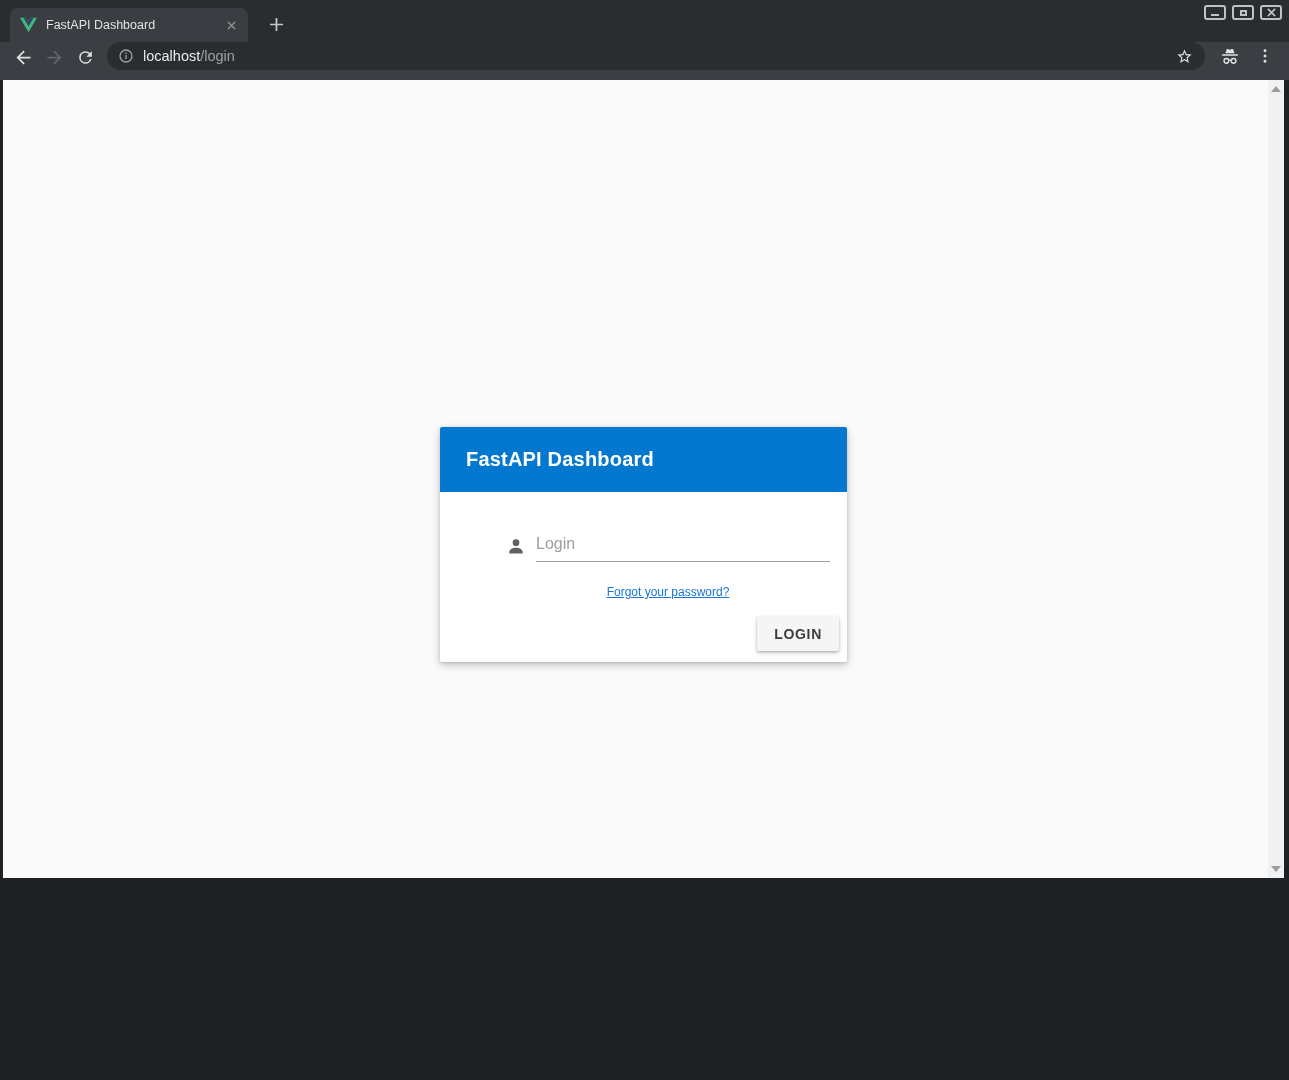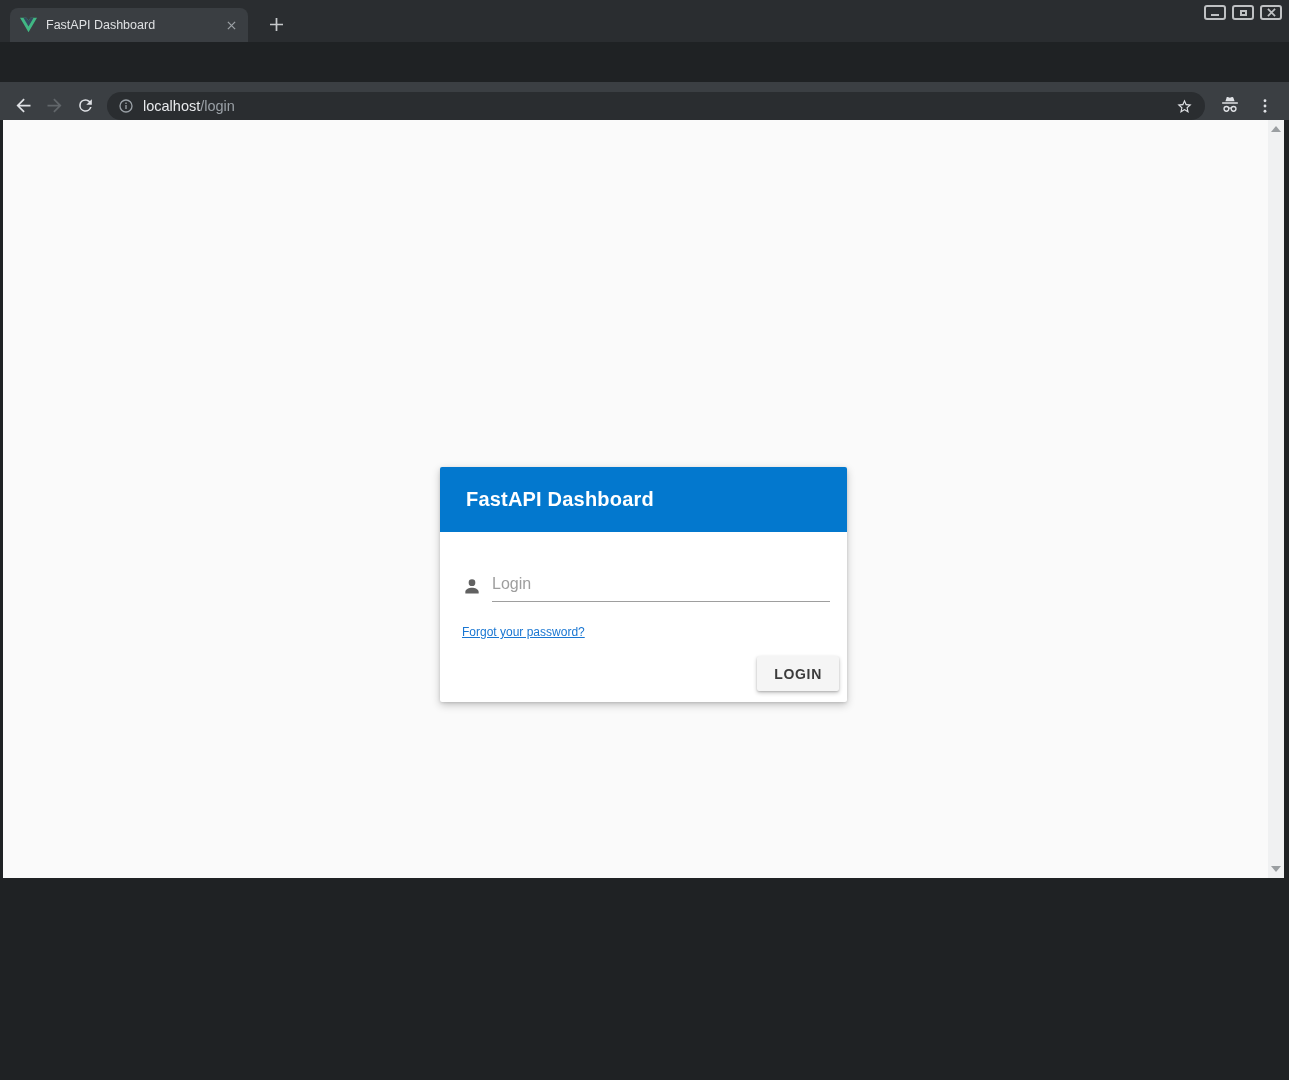--- a/index.html
+++ b/index.html
@@ -21,21 +21,21 @@
 
   .win-controls { position: absolute; top: 5px; right: 7px; display: flex; gap: 6px; }
   .win-btn {
     width: 22px; height: 15px; border: 2px solid #bfc1c3; border-radius: 3px;
     display: flex; align-items: center; justify-content: center; cursor: pointer; background: transparent;
   }
   .glyph-min { width: 8px; height: 2px; background: #bfc1c3; margin-top: 5px; }
   .glyph-max { width: 7px; height: 6px; border: 2px solid #bfc1c3; }
 
   
-  .toolbar { height: 38px; background: #3b3f43; display: flex; align-items: flex-end; padding: 0 10px 0 8px; flex: 0 0 auto; margin-top: 40px; }
+  .toolbar { height: 38px; background: #3b3f43; display: flex; align-items: flex-start; padding: 0 10px 0 8px; flex: 0 0 auto; }
   .tool-btn { width: 31px; height: 30px; display: flex; align-items: center; justify-content: center; border-radius: 50%; cursor: pointer; flex: 0 0 auto; }
   .omnibox {
     flex: 1; height: 28px; background: #2a2d30; border-radius: 14px; margin: 0 10px 0 6px;
     display: flex; align-items: center; padding: 0 8px 0 6px;
   }
   .site-info { width: 26px; height: 26px; display: flex; align-items: center; justify-content: center; border-radius: 50%; cursor: pointer; }
   .url { font-size: 14.5px; margin-left: 4px; flex: 1; white-space: nowrap; overflow: hidden; }
   .url .host { color: #e8eaed; }
   .url .path { color: #9aa0a6; }
   .star-btn { width: 26px; height: 26px; display: flex; align-items: center; justify-content: center; border-radius: 50%; cursor: pointer; }
@@ -48,31 +48,31 @@
   .sb-up { width: 0; height: 0; border-left: 5px solid transparent; border-right: 5px solid transparent; border-bottom: 6px solid #9a9ea1; margin-top: 6px; cursor: pointer; }
   .sb-down { width: 0; height: 0; border-left: 5px solid transparent; border-right: 5px solid transparent; border-top: 6px solid #9a9ea1; margin-bottom: 6px; cursor: pointer; }
 
   
   .card {
     width: 407px; margin: 347px auto 0; background: #ffffff; border-radius: 2px;
     box-shadow: 0 3px 8px rgba(0,0,0,0.22), 0 1px 3px rgba(0,0,0,0.12);
   }
   .card-header { height: 65px; background: #0378ce; border-radius: 2px 2px 0 0; display: flex; align-items: center; padding-left: 26px; }
   .card-title { color: #ffffff; font-size: 20px; font-weight: 700; letter-spacing: 0.2px; }
-  .card-body { padding: 39px 17px 11px 22px; }
+  .card-body { padding: 39px 17px 11px 22px; margin-left: 44px; }
 
   .field-row { display: flex; align-items: flex-end; margin-bottom: 34px; }
   .field-icon { width: 20px; height: 20px; margin: 0 10px 6px 0; flex: 0 0 auto; }
   .field-row input {
     flex: 1; border: none; border-bottom: 1px solid #9e9e9e; background: transparent;
     font-family: "Liberation Sans", sans-serif; font-size: 16px; color: #424242; padding: 4px 0 8px; outline: none;
   }
   .field-row input::placeholder { color: #9e9e9e; opacity: 1; }
 
-  .forgot-row { text-align: left; margin-top: -14px; }
+  .forgot-row { text-align: center; margin-top: -14px; }
   .forgot-row a { color: #1976d2; font-size: 12px; text-decoration: underline; }
 
   .actions { text-align: right; margin: 16px -9px 0 0; }
   .btn-login {
     background: #f5f5f5; color: #3c3c3c; border: none; border-radius: 2px; height: 35px; padding: 0 17px;
     font-family: "Liberation Sans", sans-serif; font-size: 14px; font-weight: 700; letter-spacing: 0.7px;
     box-shadow: 0 2px 4px rgba(0,0,0,0.22), 0 1px 2px rgba(0,0,0,0.14); cursor: pointer;
   }
 </style>
 </head>

